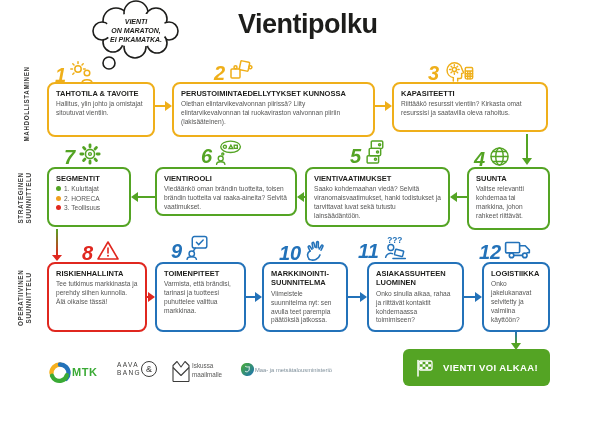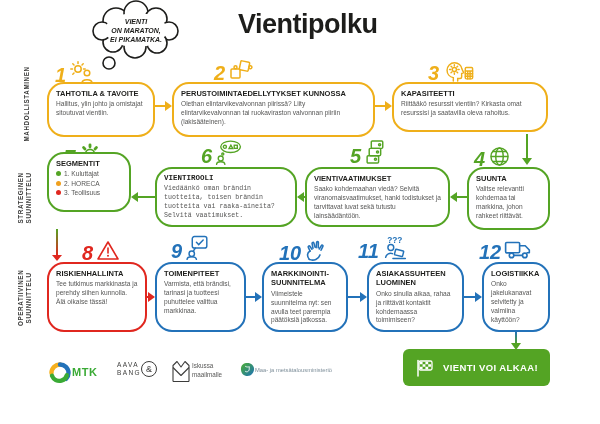--- a/index.html
+++ b/index.html
@@ -13,35 +13,35 @@
   #bubble{position:absolute;left:86px;top:0;}
   #bubble text{font-family:"Liberation Sans",sans-serif;font-weight:bold;font-size:7px;
                fill:#1d1d1b;text-anchor:middle;font-style:italic;}
   
   .vlabel{position:absolute;width:80px;text-align:center;font-size:6.3px;font-weight:bold;
           color:#3c3c3b;letter-spacing:0.6px;line-height:1.25;transform:rotate(-90deg);}
   #vl1{left:-13px;top:100px;}
   #vl2{left:-15px;top:190px;}
   #vl3{left:-15px;top:290px;}
   
-  .box{position:absolute;background:#fff;border:2px solid #000;border-radius:17px;
+  .box{position:absolute;background:#fff;border:2px solid #000;border-radius:8px;
        padding:5px 7px;box-sizing:border-box;}
   .box .t{font-size:7.5px;font-weight:bold;color:#1d1d1b;margin:0 0 2px 0;line-height:1.25;}
   .box .d{font-size:6.6px;color:#575756;line-height:1.35;}
   .yellow{border-color:#EFAF1A;}
   .green {border-color:#54A424;}
   .red   {border-color:#E0271F;}
   .blue  {border-color:#2372B9;}
   .b1 {left:47px; top:82px; width:108px;height:55px;}
   .b2 {left:172px;top:82px; width:203px;height:55px;}
   .b3 {left:392px;top:82px; width:156px;height:50px;}
   .b4 {left:467px;top:167px;width:83px; height:63px;}
   .b5 {left:305px;top:167px;width:145px;height:60px;}
-  .b6 {left:155px;top:167px;width:142px;height:60px;font-family:Liberation Mono, monospace;}
-  .b7 {left:47px; top:152px;width:84px; height:60px;}
+  .b6 {left:155px;top:167px;width:142px;height:49px;}
+  .b7 {left:47px; top:167px;width:84px; height:60px;}
   .b8 {left:47px; top:262px;width:100px; height:70px;}
   .b9 {left:155px;top:262px;width:91px; height:70px;}
   .b10{left:262px;top:262px;width:86px; height:70px;}
   .b11{left:367px;top:262px;width:97px; height:70px;}
   .b12{left:482px;top:262px;width:68px; height:70px;}
   
   .seg{display:flex;align-items:center;gap:3px;font-size:6.6px;color:#575756;margin:0 0 2.5px 0;}
   .dot{width:5px;height:5px;border-radius:50%;flex:0 0 auto;}
   .dot-g{background:#54A424;} .dot-o{background:#F0A01E;} .dot-r{background:#E0271F;}
   

